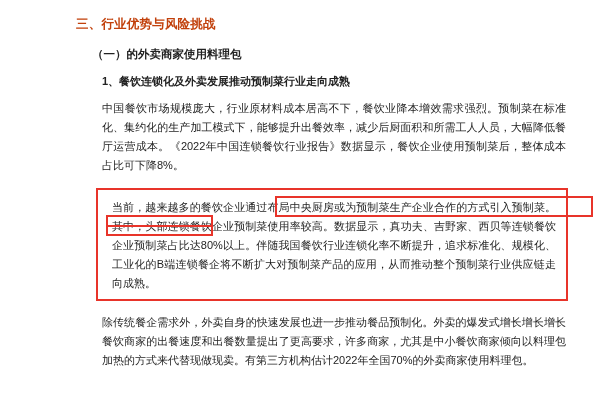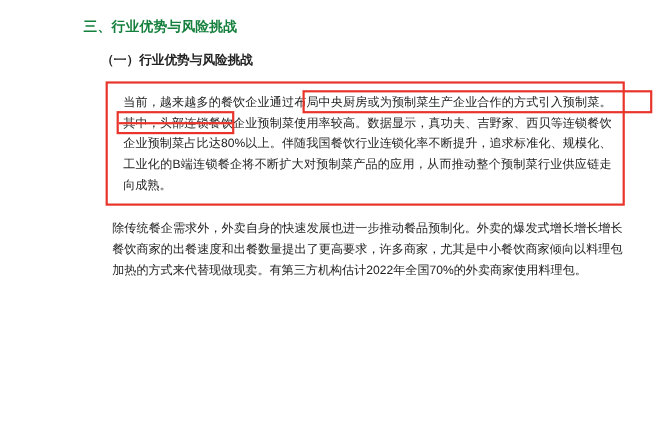--- a/index.html
+++ b/index.html
@@ -17,21 +17,21 @@
   .page {
     position: relative;
     width: 600px;
     height: 401px;
     box-sizing: border-box;
     padding: 10px 26px 0 40px;
   }
   .h2 {
     font-size: 12.5px;
     font-weight: bold;
-    color: #15803d;
+    color: #c2410c;
     letter-spacing: 0.2px;
     margin: 6px 0 14px 36px;
   }
   .h3 {
     font-size: 11.5px;
     font-weight: bold;
     color: #222222;
     margin: 0 0 12px 52px;
   }
   .h4 {
@@ -79,24 +79,26 @@
     pointer-events: none;
   }
 </style>
 </head>
 <body>
 
 <div class="page">
 
   <div class="h2">三、行业优势与风险挑战</div>
 
-  <div class="h3">（一）行业优势与风险挑战</div>
+  <div class="h3">（一）的外卖商家使用料理包</div>
 
 
+  <div class="h4">1、餐饮连锁化及外卖发展推动预制菜行业走向成熟</div>
 
+  <p class="body">中国餐饮市场规模庞大，行业原材料成本居高不下，餐饮业降本增效需求强烈。预制菜在标准化、集约化的生产加工模式下，能够提升出餐效率，减少后厨面积和所需工人人员，大幅降低餐厅运营成本。《2022年中国连锁餐饮行业报告》数据显示，餐饮企业使用预制菜后，整体成本占比可下降8%。</p>
 
   <div class="highlight-box">
     <p class="body"><span>当前，越来越多的餐饮企业通过布局中央厨房或为预制菜生产企业合作的方式引入预制菜。其中，头部连锁餐饮企业预制菜使用率较高。</span><span class="inner-red">数据显示，真功夫、吉野家、西贝等连锁餐饮企业预制菜占比达80%以上。</span><span>伴随我国餐饮行业连锁化率不断提升，追求标准化、规模化、工业化的B端连锁餐企将不断扩大对预制菜产品的应用，从而推动整个预制菜行业供应链走向成熟。</span></p>
     <div class="inner-rect" style="left:177px; top:6px; width:318px; height:21px;"></div>
     <div class="inner-rect" style="left:8px; top:25px; width:107px; height:21px;"></div>
     <div class="strike" style="left:10px; top:35px; width:103px;"></div>
   </div>
 
   <p class="body">除传统餐企需求外，外卖自身的快速发展也进一步推动餐品预制化。外卖的爆发式增长增长增长餐饮商家的出餐速度和出餐数量提出了更高要求，许多商家，尤其是中小餐饮商家倾向以料理包加热的方式来代替现做现卖。有第三方机构估计2022年全国70%的外卖商家使用料理包。</p>
 

